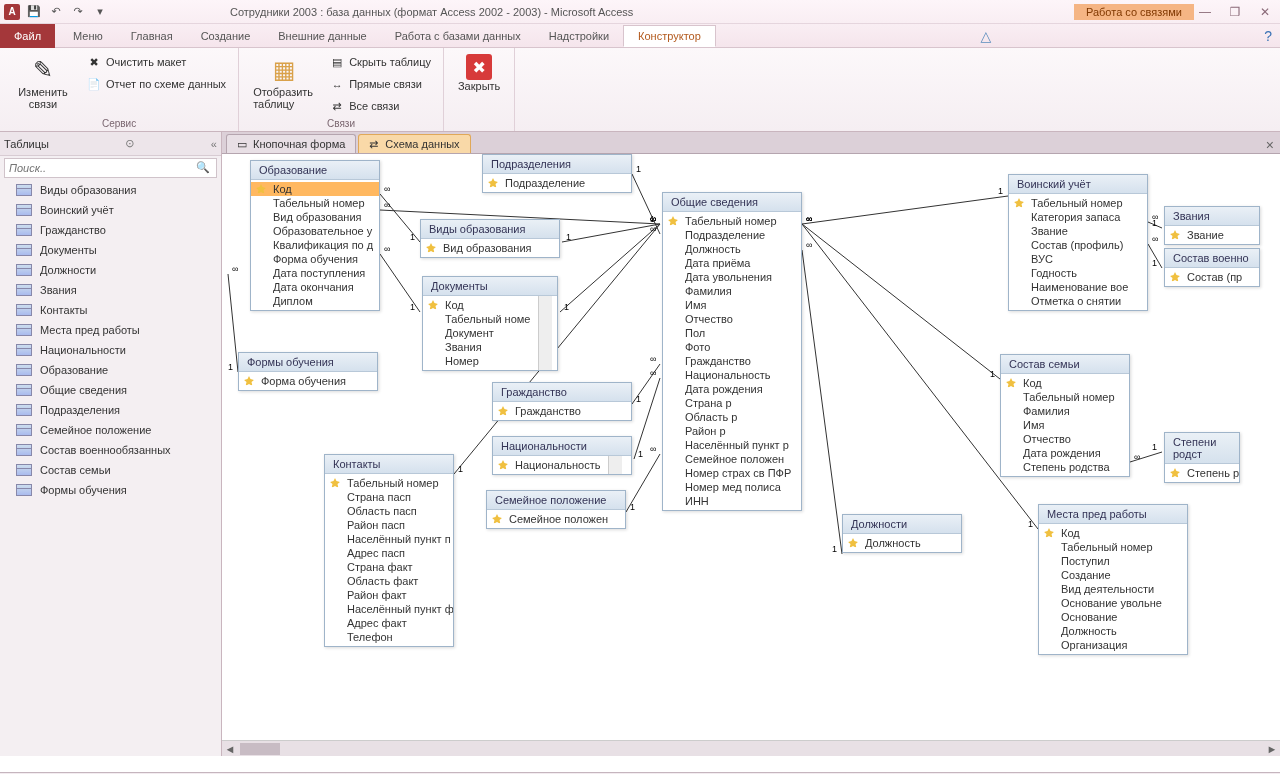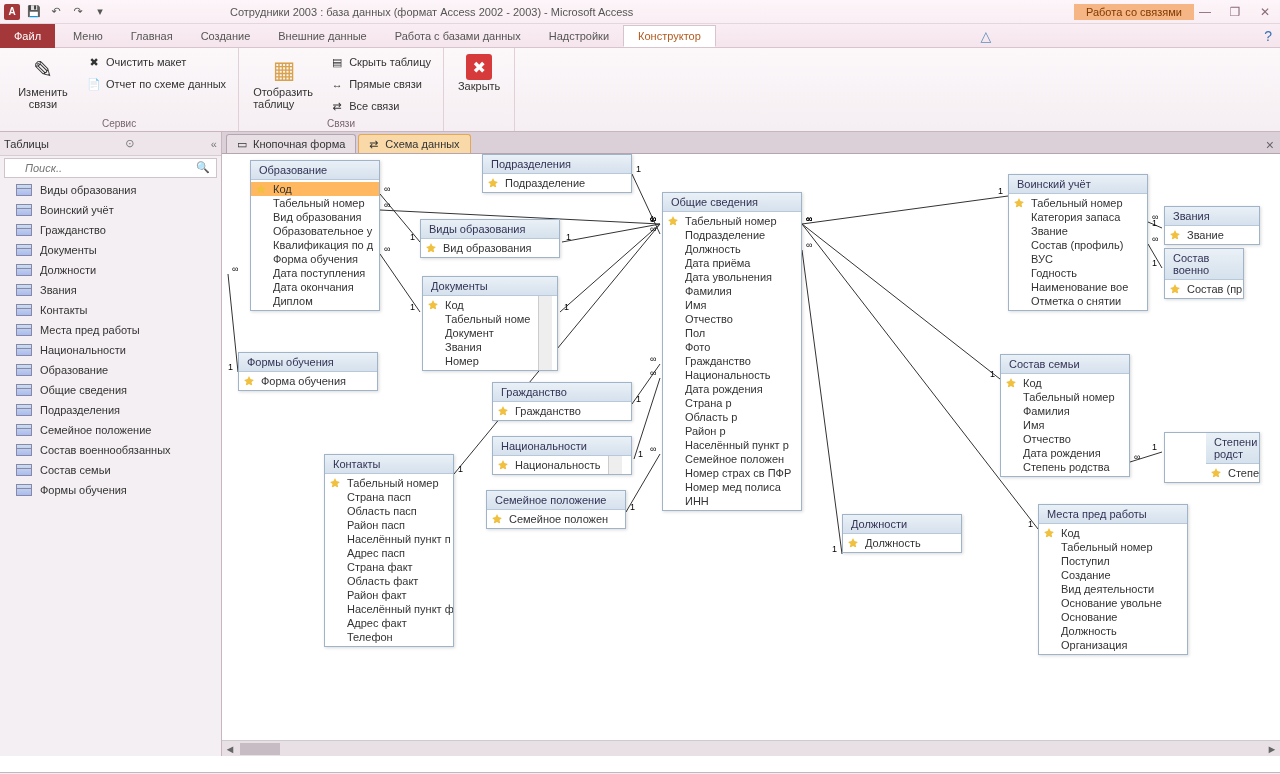--- a/index.html
+++ b/index.html
@@ -23,21 +23,21 @@
 .group-label{text-align:center;color:#7a6670;font-size:10px;padding-top:2px;}
 .big-btn{display:flex;flex-direction:column;align-items:center;padding:2px 6px;cursor:pointer;}
 .big-icon{width:32px;height:32px;display:flex;align-items:center;justify-content:center;font-size:24px;}
 .small-btn{display:flex;align-items:center;gap:4px;padding:2px 4px;cursor:pointer;}
 .small-icon{width:16px;height:16px;display:flex;align-items:center;justify-content:center;}
 .workspace{display:flex;height:calc(100% - 24px - 24px - 84px - 18px);}
 .nav-pane{width:222px;background:#f4eff2;border-right:1px solid #c9b5be;display:flex;flex-direction:column;}
 .nav-header{padding:5px 4px;font-size:13px;color:#333;display:flex;align-items:center;background:#ede5ea;border-bottom:1px solid #d8ccd3;}
 .nav-header .chev{margin-left:auto;color:#777;}
 .search-box{display:flex;margin:2px 4px;border:1px solid #d0c3ca;background:#fff;}
-.search-box input{flex:1;border:none;padding:3px 20px;outline:none;font-style:italic;color:#888;background:transparent;}
+.search-box input{flex:1;border:none;padding:3px 4px;outline:none;font-style:italic;color:#888;background:transparent;}
 .search-box .mag{padding:2px 6px;color:#8a6a78;}
 .nav-list{flex:1;overflow:auto;}
 .nav-item{display:flex;align-items:center;gap:8px;padding:4px 16px;cursor:pointer;}
 .tbl-icon{width:16px;height:12px;border:1px solid #88a;background:linear-gradient(#cde,#abe);position:relative;}
 .tbl-icon::before{content:"";position:absolute;top:3px;left:0;right:0;height:1px;background:#88a;}
 .canvas-area{flex:1;display:flex;flex-direction:column;background:#e8dfe5;}
 .tab-strip{height:22px;background:#dcd0d8;display:flex;align-items:end;padding-left:4px;border-bottom:1px solid #b5a5af;}
 .doc-tab{padding:3px 10px;border:1px solid #b5a5af;border-bottom:none;background:#e8dfe5;margin-right:2px;cursor:pointer;display:flex;align-items:center;gap:4px;border-radius:3px 3px 0 0;}
 .doc-tab.active{background:#f9d9a8;border-color:#e0a858;}
 .doc-tab-icon{width:12px;height:12px;}
@@ -443,21 +443,21 @@
           </div>
         </div>
         <div class="entity" style="left: 942px; top: 52px; width: 96px;">
           <div class="entity-title">Звания</div>
           <div class="">
             <div class="entity-body">
               <div class="field pk">Звание</div>
             </div>
           </div>
         </div>
-        <div class="entity" style="left: 942px; top: 94px; width: 80px;">
+        <div class="entity" style="left: 942px; top: 94px; width: 96px;">
           <div class="entity-title">Состав военно</div>
           <div class="">
             <div class="entity-body">
               <div class="field pk">Состав (пр</div>
             </div>
           </div>
         </div>
         <div class="entity" style="left: 778px; top: 200px; width: 130px;">
           <div class="entity-title">Состав семьи</div>
           <div class="">
@@ -465,21 +465,21 @@
               <div class="field pk">Код</div>
               <div class="field">Табельный номер</div>
               <div class="field">Фамилия</div>
               <div class="field">Имя</div>
               <div class="field">Отчество</div>
               <div class="field">Дата рождения</div>
               <div class="field">Степень родства</div>
             </div>
           </div>
         </div>
-        <div class="entity" style="left: 942px; top: 278px; width: 96px; padding-left: 41px;">
+        <div class="entity" style="left: 942px; top: 278px; width: 76px;">
           <div class="entity-title">Степени родст</div>
           <div class="">
             <div class="entity-body">
               <div class="field pk">Степень р</div>
             </div>
           </div>
         </div>
         <div class="entity" style="left: 816px; top: 350px; width: 150px;">
           <div class="entity-title">Места пред работы</div>
           <div class="">

